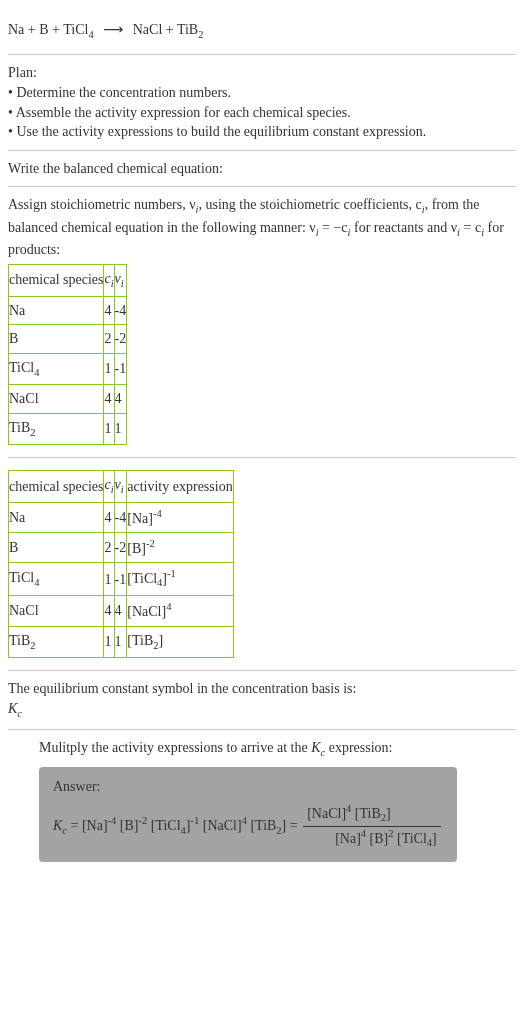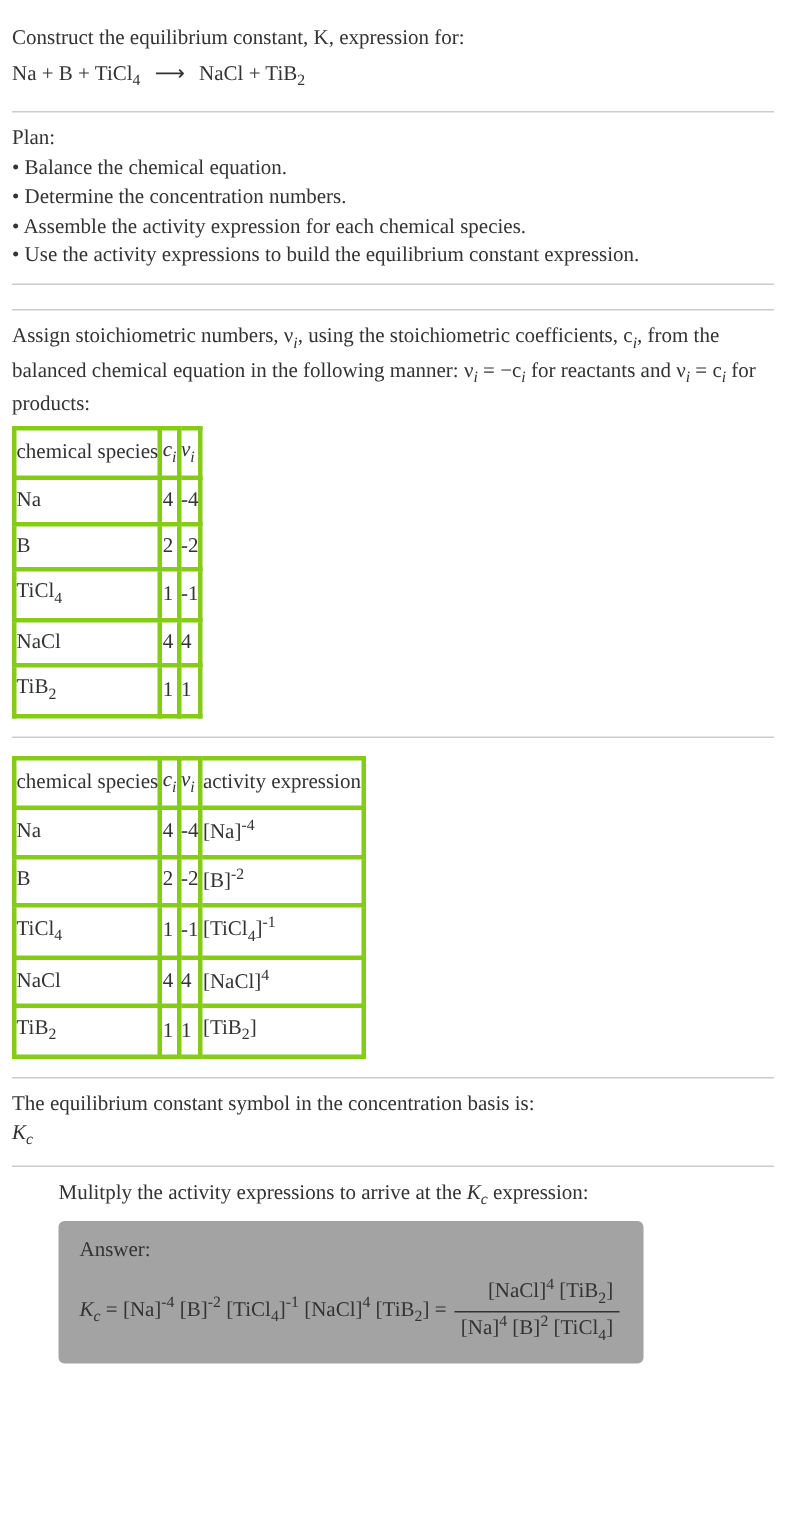--- a/index.html
+++ b/index.html
@@ -19,77 +19,75 @@
     border-bottom: none;
   }
   .equation {
     padding: 4px 0;
   }
   table.data {
     border-collapse: collapse;
     margin: 4px 0;
   }
   table.data td, table.data th {
-    border: 3px solid #84cc16;
+    border: 1px solid #84cc16;
     padding: 4px 0;
     text-align: left;
     font-weight: normal;
   }
   table.data th {
     background: #fff;
   }
   .sub { vertical-align: sub; font-size: 0.75em; }
   .sup { vertical-align: super; font-size: 0.75em; }
   .arrow { padding: 0 6px; }
   .answer-box {
     background: #a3a3a3;
     border-radius: 4px;
     padding: 10px 14px;
     margin-top: 6px;
     display: inline-block;
   }
   .frac {
     display: inline-block;
     vertical-align: middle;
-    text-align: right;
+    text-align: left;
     margin: 0 2px;
   }
   .frac .num {
     border-bottom: 1px solid #333;
     padding: 0 4px;
   }
   .frac .den {
     padding: 0 4px;
+    margin-left: 28px;
   }
   .italic { font-style: italic; }
   .center-v { vertical-align: middle; }
 </style>
 </head>
 <body>
 
 <div class="section">
-  <div>
-    <span>Construct the equilibrium constant, K, expression for:</span>
-  </div>
   <div class="equation">
     <span>Na + B + TiCl</span><span class="sub">4</span>
     <span class="arrow">⟶</span>
     <span>NaCl + TiB</span><span class="sub">2</span>
   </div>
 </div>
 
 <div class="section">
   <div>Plan:</div>
-  <div>• Balance the chemical equation.</div>
   <div>• Determine the concentration numbers.</div>
   <div>• Assemble the activity expression for each chemical species.</div>
   <div>• Use the activity expressions to build the equilibrium constant expression.</div>
 </div>
 
 <div class="section">
+  <div>Write the balanced chemical equation:</div>
 </div>
 
 <div class="section">
   <div>
     <span>Assign stoichiometric numbers, ν</span><span class="sub italic">i</span><span>, using the stoichiometric coefficients, c</span><span class="sub italic">i</span><span>, from the balanced chemical equation in the following manner: ν</span><span class="sub italic">i</span><span> = −c</span><span class="sub italic">i</span><span> for reactants and ν</span><span class="sub italic">i</span><span> = c</span><span class="sub italic">i</span><span> for products:</span>
   </div>
   <table class="data">
     <tbody>
         <tr>
       <th>chemical species</th>

